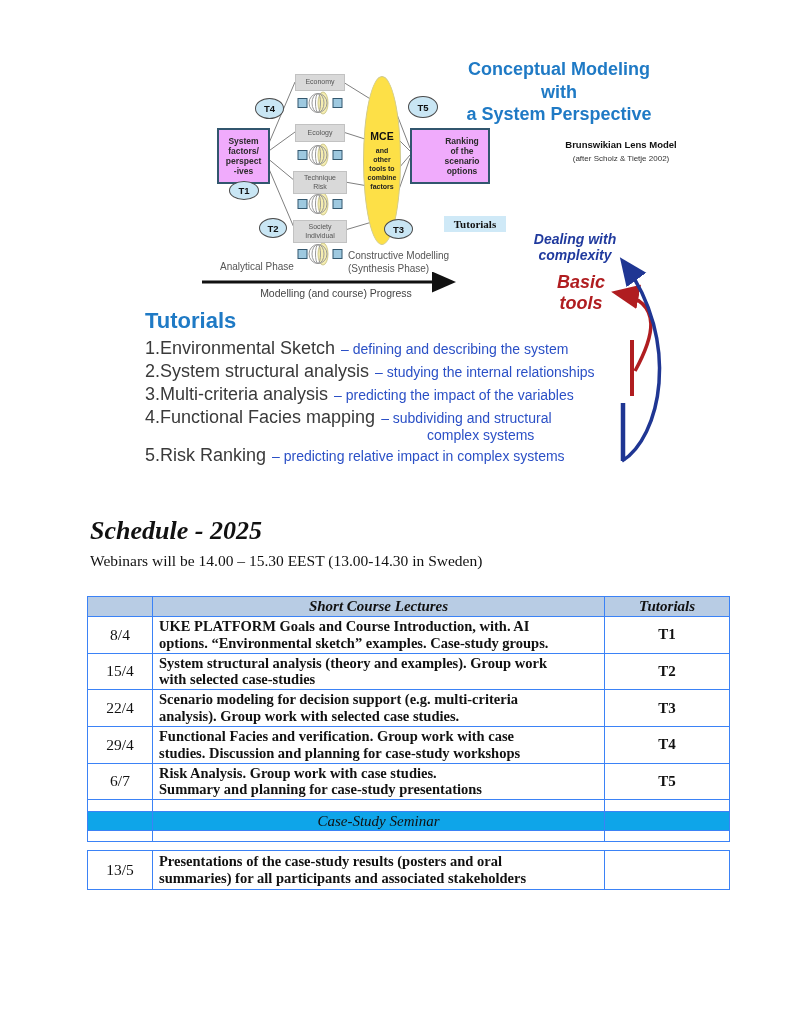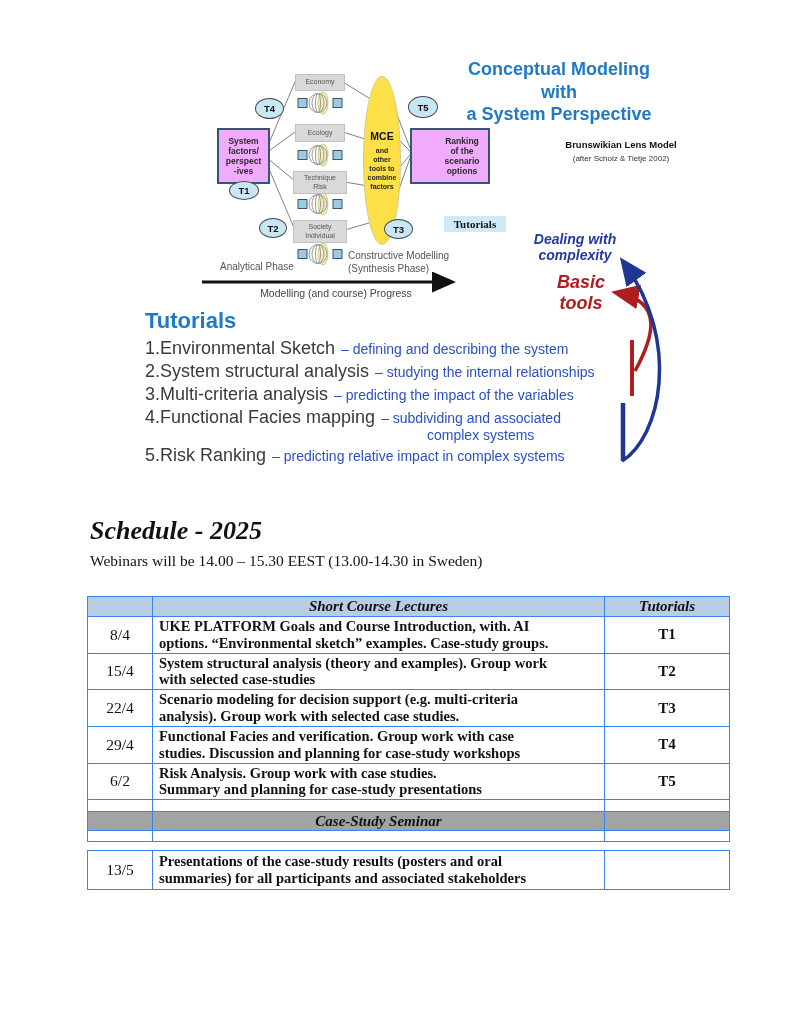--- a/index.html
+++ b/index.html
@@ -76,22 +76,22 @@
   td{border:1px solid #3b82f6;padding:0;vertical-align:middle;}
   col.c1{width:65px;} col.c2{width:452px;} col.c3{width:125px;}
   tr.hdr td{background:#b8cce4;height:19px;text-align:center;
             font-weight:bold;font-style:italic;font-size:15px;}
   tr.lect td{height:32px;}
   td.date{text-align:center;font-size:15.5px;}
   td.lec{font-weight:bold;font-size:14.5px;line-height:1.16;padding:1px 6px;}
   td.tut{text-align:center;font-weight:bold;font-size:15px;}
   tr.empty td{height:11px;}
   tr.empty2 td{height:10px;}
-  tr.seminar td{background:#a3a3a3;height:18px;text-align:center;
-            font-weight:bold;font-style:italic;font-size:15px;}
+  tr.seminar td{background:#0ea5e9;height:18px;text-align:center;
+            font-weight:normal;font-style:italic;font-size:15px;}
   .tgap{height:8px;}
   tr.final td{height:36px;}
 </style>
 </head>
 <body>
 
 <div class="page">
 
   <div class="abs" style="left:0;top:0;width:791px;height:505px;">
 
@@ -252,21 +252,21 @@
       <div class="titem">
         <span class="tt">1.Environmental Sketch</span><span class="td">– defining and describing the system</span>
       </div>
       <div class="titem">
         <span class="tt">2.System structural analysis</span><span class="td">– studying the internal relationships</span>
       </div>
       <div class="titem">
         <span class="tt">3.Multi-criteria analysis</span><span class="td">– predicting the impact of the variables</span>
       </div>
       <div class="titem">
-        <span class="tt">4.Functional Facies mapping</span><span class="td">– subdividing and associated</span>
+        <span class="tt">4.Functional Facies mapping</span><span class="td">– subdividing and structural</span>
         <span class="td2">complex systems</span>
       </div>
       <div class="titem">
         <span class="tt">5.Risk Ranking</span><span class="td">– predicting relative impact in complex systems</span>
       </div>
     </div>
   </div>
 
   <div class="abs schedule">
     <h2>Schedule - 2025</h2>
@@ -312,21 +312,21 @@
       </tr>
       <tr class="lect">
         <td class="date">29/4</td>
         <td class="lec">
           <div>Functional Facies and verification. Group work with case</div>
               <div>studies. Discussion and planning for case-study workshops</div>
         </td>
         <td class="tut">T4</td>
       </tr>
       <tr class="lect">
-        <td class="date">6/2</td>
+        <td class="date">6/7</td>
         <td class="lec">
           <div>Risk Analysis. Group work with case studies.</div>
               <div>Summary and planning for case-study presentations</div>
         </td>
         <td class="tut">T5</td>
       </tr>
       <tr class="empty">
             <td></td>
             <td></td>
             <td></td>

